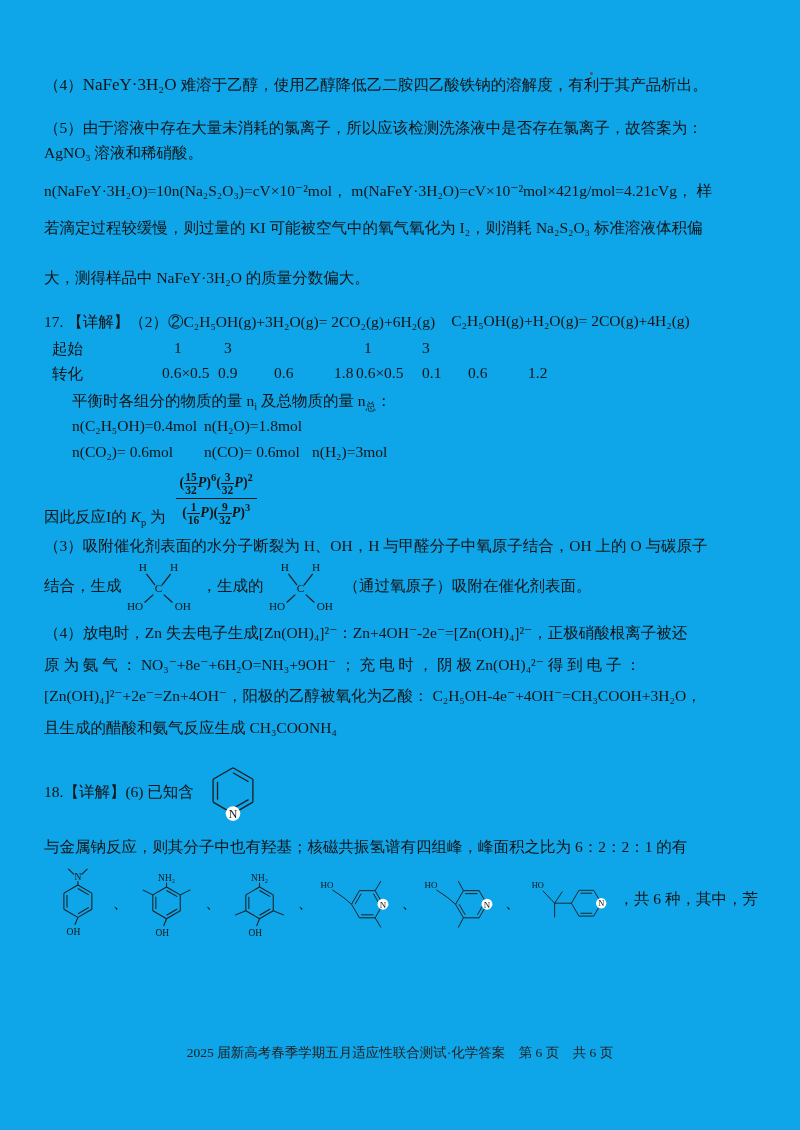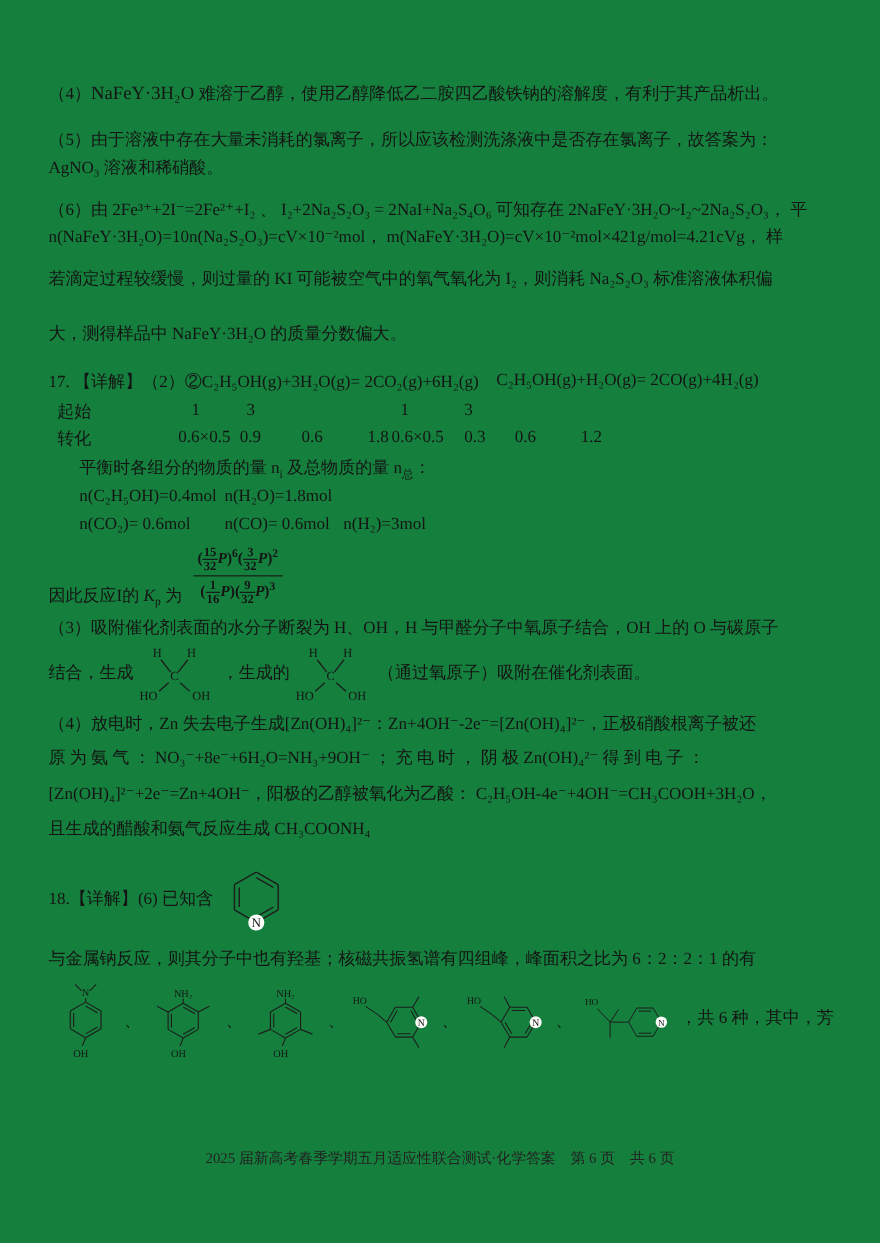--- a/index.html
+++ b/index.html
@@ -1,16 +1,16 @@
 <!DOCTYPE html>
 <html><head>
 <meta charset="utf-8">
 <style>
   html,body{margin:0;padding:0;background:#f3f3f1;}
-  .sheet{position:relative;width:800px;height:1130px;background:#15803d;color:#141414;
+  .sheet{position:relative;width:800px;height:1130px;background:#0ea5e9;color:#141414;
          font-family:"Liberation Serif","DejaVu Serif",serif;font-size:15.5px;overflow:hidden;}
   .page{padding:72px 42px 0 44px;}
   p{margin:0;}
   .ln{line-height:1.52;margin-bottom:8px;}
   .mb0{margin-bottom:2px}.mb14{margin-bottom:14px}.mb18{margin-bottom:18px}.mb22{margin-bottom:22px}.mb26{margin-bottom:26px}
   .fm{font-size:17px;}
   .dot{position:absolute;left:590px;top:72px;width:3px;height:3px;background:#555;border-radius:50%;}
   
   .frac{display:inline-block;vertical-align:middle;text-align:center;margin:0 4px;line-height:1.25;}
   .frac .num{display:block;border-bottom:1.4px solid #141414;padding:0 4px;}
@@ -52,21 +52,20 @@
 
 <div class="sheet">
   <div class="dot"></div>
   <div class="page">
 
     <p class="ln mb18"><span>（4）</span><span class="fm">NaFeY·3H₂O </span><span>难溶于乙醇，使用乙醇降低乙二胺四乙酸铁钠的溶解度，有利于其产品析出。</span></p>
 
     <p class="ln mb0">（5）由于溶液中存在大量未消耗的氯离子，所以应该检测洗涤液中是否存在氯离子，故答案为：</p>
     <p class="ln mb14">AgNO₃ 溶液和稀硝酸。</p>
 
-    <p class="ln mb0">（6）由 2Fe³⁺+2I⁻=2Fe²⁺+I₂ 、 I₂+2Na₂S₂O₃ = 2NaI+Na₂S₄O₆ 可知存在 2NaFeY·3H₂O~I₂~2Na₂S₂O₃， 平</p>
     <p class="ln mb14">n(NaFeY·3H₂O)=10n(Na₂S₂O₃)=cV×10⁻²mol， m(NaFeY·3H₂O)=cV×10⁻²mol×421g/mol=4.21cVg， 样</p>
 
 
     <p class="ln mb26">若滴定过程较缓慢，则过量的 KI 可能被空气中的氧气氧化为 I₂，则消耗 Na₂S₂O₃ 标准溶液体积偏</p>
     <p class="ln mb22">大，测得样品中 NaFeY·3H₂O 的质量分数偏大。</p>
 
     <div class="eqhead">
       <span>17. 【详解】（2）②C₂H₅OH(g)+3H₂O(g)= 2CO₂(g)+6H₂(g)</span>
       <span class="eq2">C₂H₅OH(g)+H₂O(g)= 2CO(g)+4H₂(g)</span>
     </div>
@@ -78,21 +77,21 @@
       <span class="tv" style="left:320px">1</span>
       <span class="tv" style="left:378px">3</span>
     </div>
     <div class="trow">
       <span class="tlab">转化</span>
       <span class="tv" style="left:118px">0.6×0.5</span>
       <span class="tv" style="left:174px">0.9</span>
       <span class="tv" style="left:230px">0.6</span>
       <span class="tv" style="left:290px">1.8</span>
       <span class="tv" style="left:312px">0.6×0.5</span>
-      <span class="tv" style="left:378px">0.3</span>
+      <span class="tv" style="left:378px">0.1</span>
       <span class="tv" style="left:424px">0.6</span>
       <span class="tv" style="left:484px">1.2</span>
     </div>
 
     <p class="ln ind28 mb0"><span>平衡时各组分的物质的量 n</span><sub class="s">i</sub><span> 及总物质的量 n</span><sub class="s">总</sub><span>：</span></p>
 
     <div class="nrow">
       <span class="nv" style="left:28px">n(C₂H₅OH)=0.4mol</span>
       <span class="nv" style="left:160px">n(H₂O)=1.8mol</span>
     </div>

